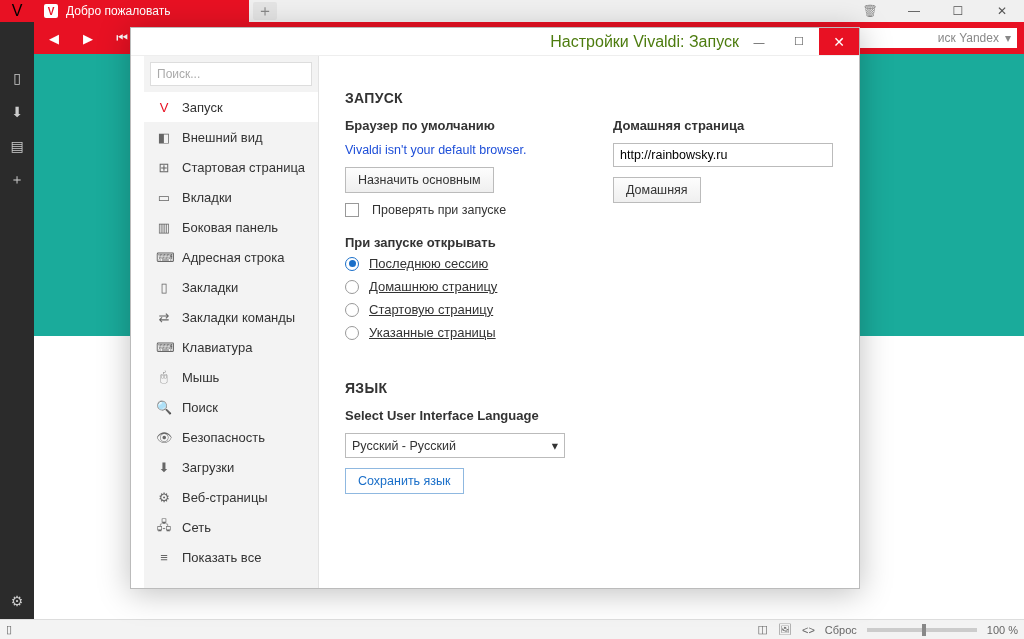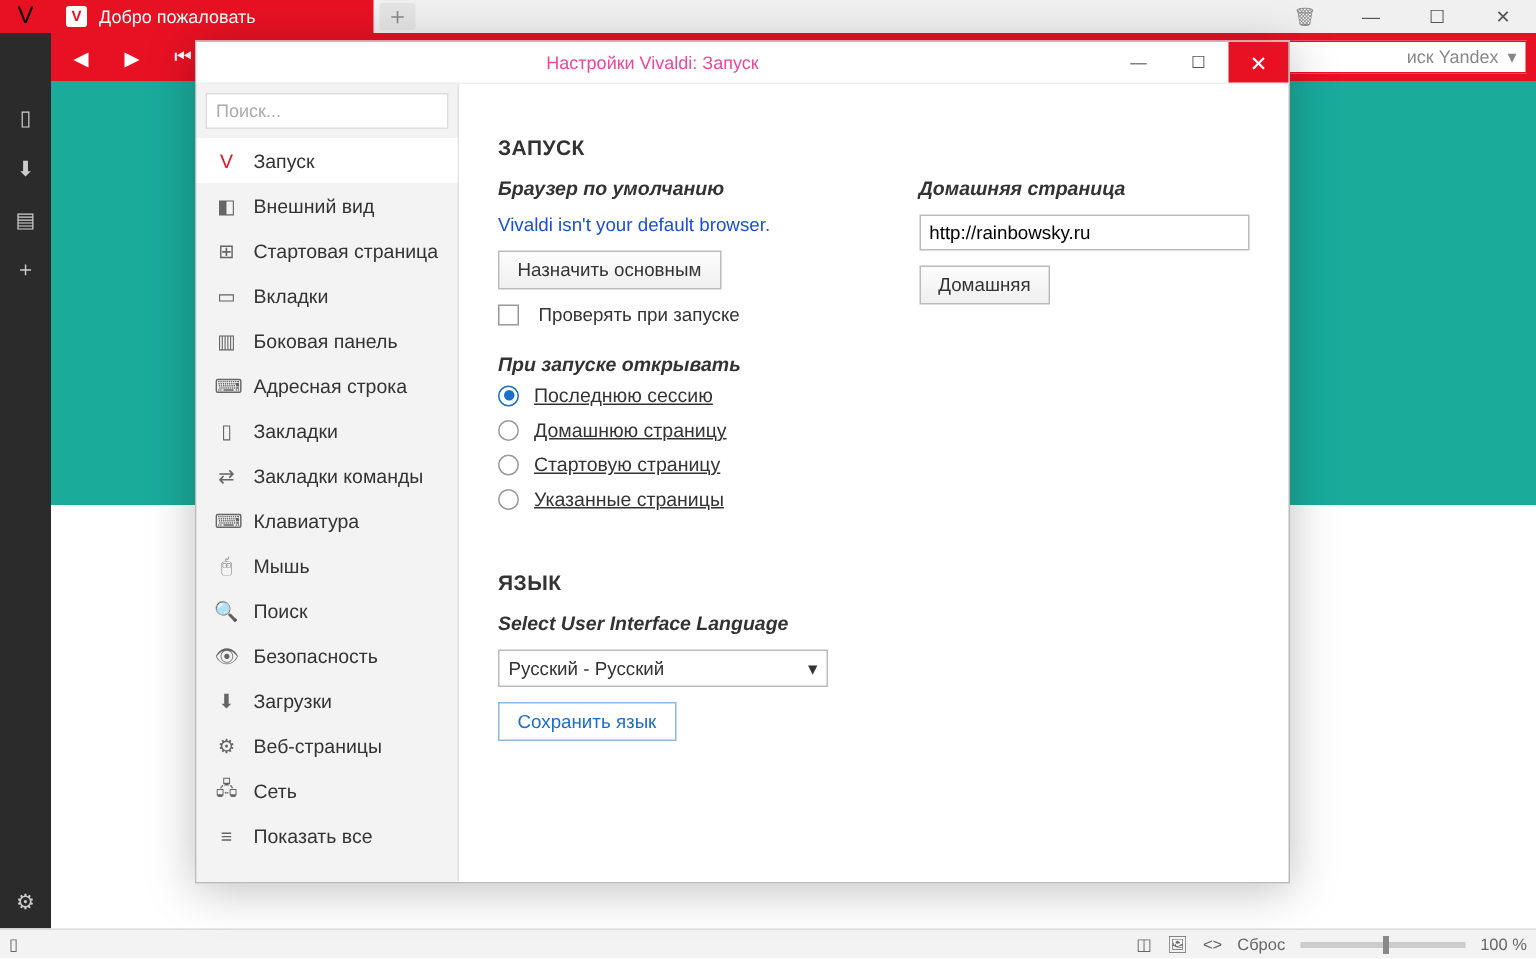--- a/index.html
+++ b/index.html
@@ -24,38 +24,38 @@
 .left-panel { position:absolute; top:22px; left:0; width:34px; bottom:20px; background:#2b2b2b; display:flex; flex-direction:column; align-items:center; padding-top:4px; gap:6px; }
 .left-panel .lp-btn { width:28px; height:28px; color:#ccc; display:flex; align-items:center; justify-content:center; font-size:14px; }
 .left-panel .lp-btn.settings { margin-top:auto; margin-bottom:4px; }
 
 .statusbar { position:absolute; bottom:0; left:0; right:0; height:20px; background:#f3f3f3; border-top:1px solid #ddd; display:flex; align-items:center; font-size:11px; color:#666; padding:0 6px; gap:10px; }
 .statusbar .sp { flex:1; }
 
 
 .settings-win { position:absolute; left:130px; top:27px; width:730px; height:562px; background:#fff; border:1px solid #bbb; box-shadow:0 4px 30px rgba(0,0,0,0.25); display:flex; flex-direction:column; }
 .sw-titlebar { height:28px; background:#fff; display:flex; align-items:center; border-bottom:1px solid #eee; }
-.sw-title { flex:1; text-align:center; font-size:12px; color:#ec4899; }
+.sw-title { flex:1; text-align:right; font-size:16px; color:#4d7c0f; }
 .sw-btns { display:flex; height:100%; }
 .sw-btn { width:40px; display:flex; align-items:center; justify-content:center; font-size:11px; color:#555;}
 .sw-btn.close { background:#e81123; color:#fff; font-size:14px;}
 
 .sw-body { flex:1; display:flex; overflow:hidden; }
-.sw-side { width:175px; background:#f3f3f3; border-right:1px solid #e3e3e3; display:flex; flex-direction:column; }
+.sw-side { width:175px; background:#f3f3f3; border-right:1px solid #e3e3e3; display:flex; flex-direction:column;margin-left:13px; }
 .sw-search { margin:6px; height:24px; border:1px solid #ddd; background:#fff; padding:0 6px; font-size:12px; color:#aaa; display:flex; align-items:center;}
 .sw-item { height:30px; display:flex; align-items:center; gap:10px; padding:0 12px; font-size:13px; color:#333; cursor:pointer; }
 .sw-item.active { background:#fff; font-weight:500; }
 .sw-item .ic { width:16px; text-align:center; color:#666; font-size:13px; }
 .sw-item.active .ic { color:#e81123; }
 
 .sw-content { flex:1; padding:20px 26px; overflow:auto; font-size:13px; color:#333; }
 .sec-h { font-weight:bold; font-size:14px; margin:14px 0 12px; letter-spacing:0.3px; }
 .row2 { display:flex; gap:60px; }
 .col { flex:1; display:flex; flex-direction:column; gap:10px; }
-.lbl { font-weight:600; font-size:13px;font-style:italic; }
+.lbl { font-weight:600; font-size:13px; }
 .plain { color:#1d4ed8; font-size:12.5px; }
 .btn { border:1px solid #bbb; background:linear-gradient(#fdfdfd,#efefef); padding:5px 12px; font-size:12.5px; color:#333; width:fit-content; cursor:pointer; }
 .btn.blue { color:#1a6fc9; border-color:#8fb8e0; background:#fff; }
 .txt-in { border:1px solid #bbb; padding:4px 6px; font-size:12.5px; width:220px; }
 .sel { border:1px solid #bbb; padding:4px 6px; font-size:12.5px; width:220px; display:flex; justify-content:space-between; align-items:center; background:#fff;}
 .chk { display:flex; align-items:center; gap:13px; font-size:12.5px; }
 .chk .box { width:14px; height:14px; border:1px solid #999; background:#fff; }
 .radio-g { display:flex; flex-direction:column; gap:8px; margin-top:6px;text-decoration:underline; }
 .radio { display:flex; align-items:center; gap:10px; font-size:13px; }
 .rdot { width:14px; height:14px; border:1.5px solid #999; border-radius:50%; display:flex; align-items:center; justify-content:center;}

